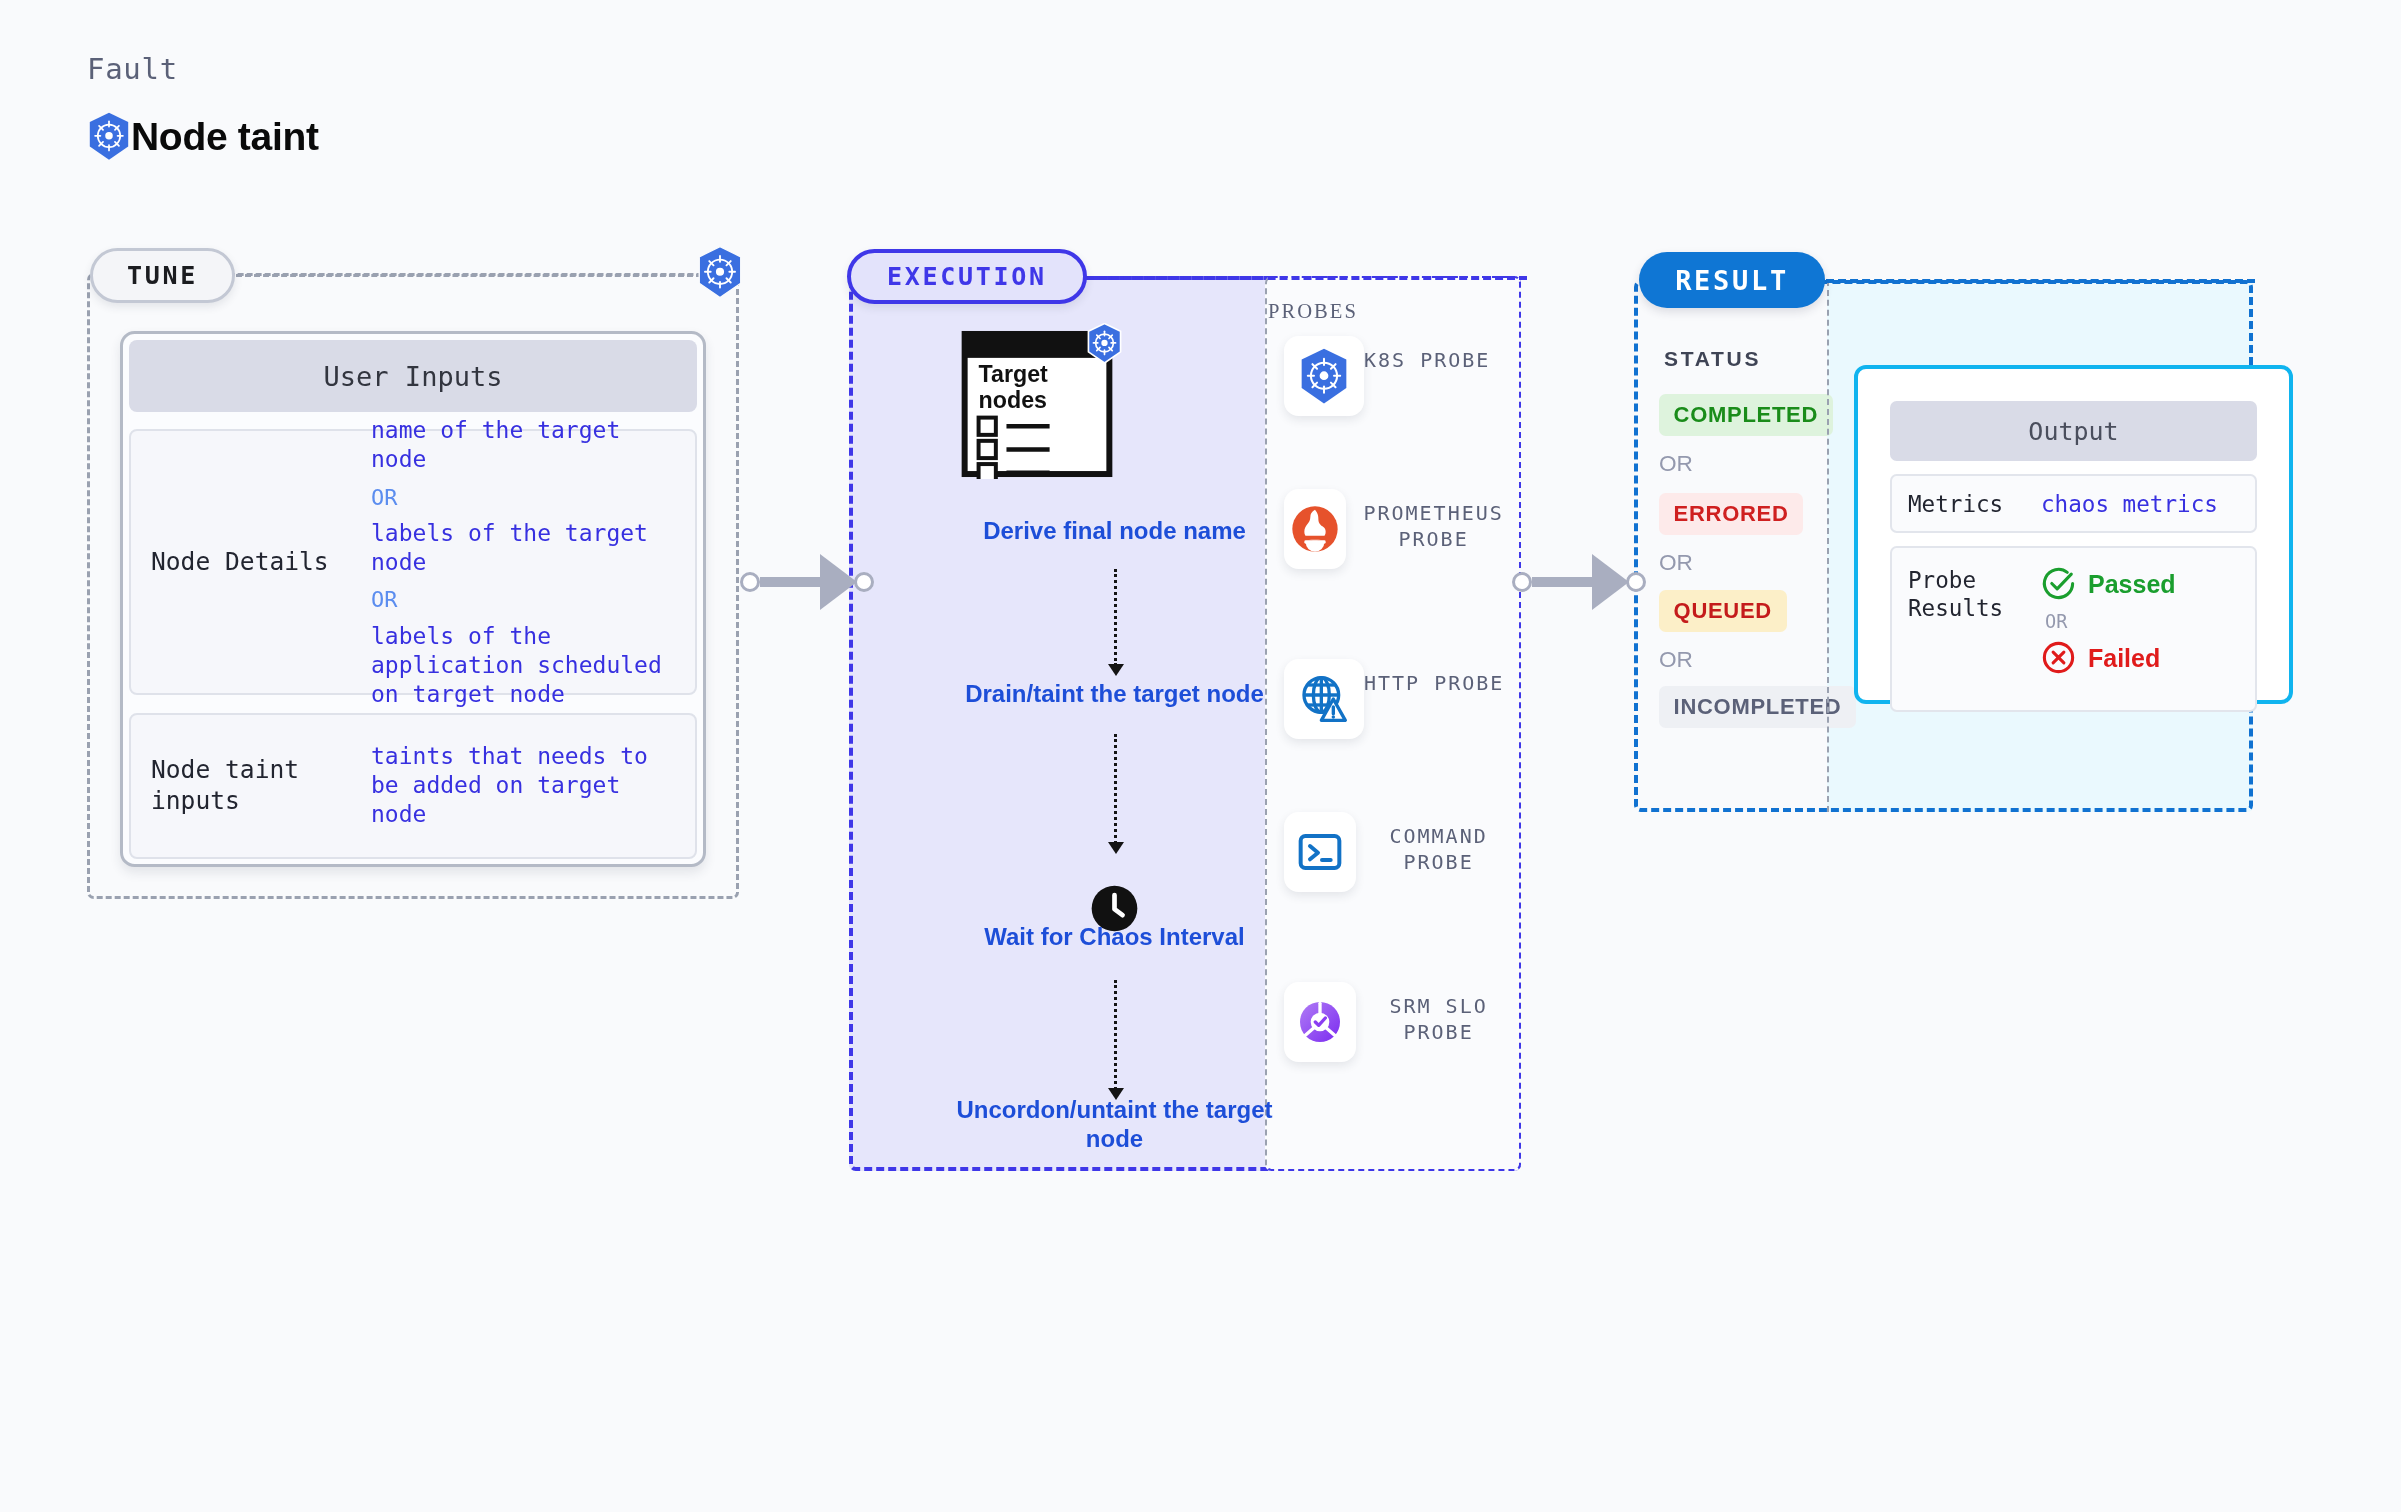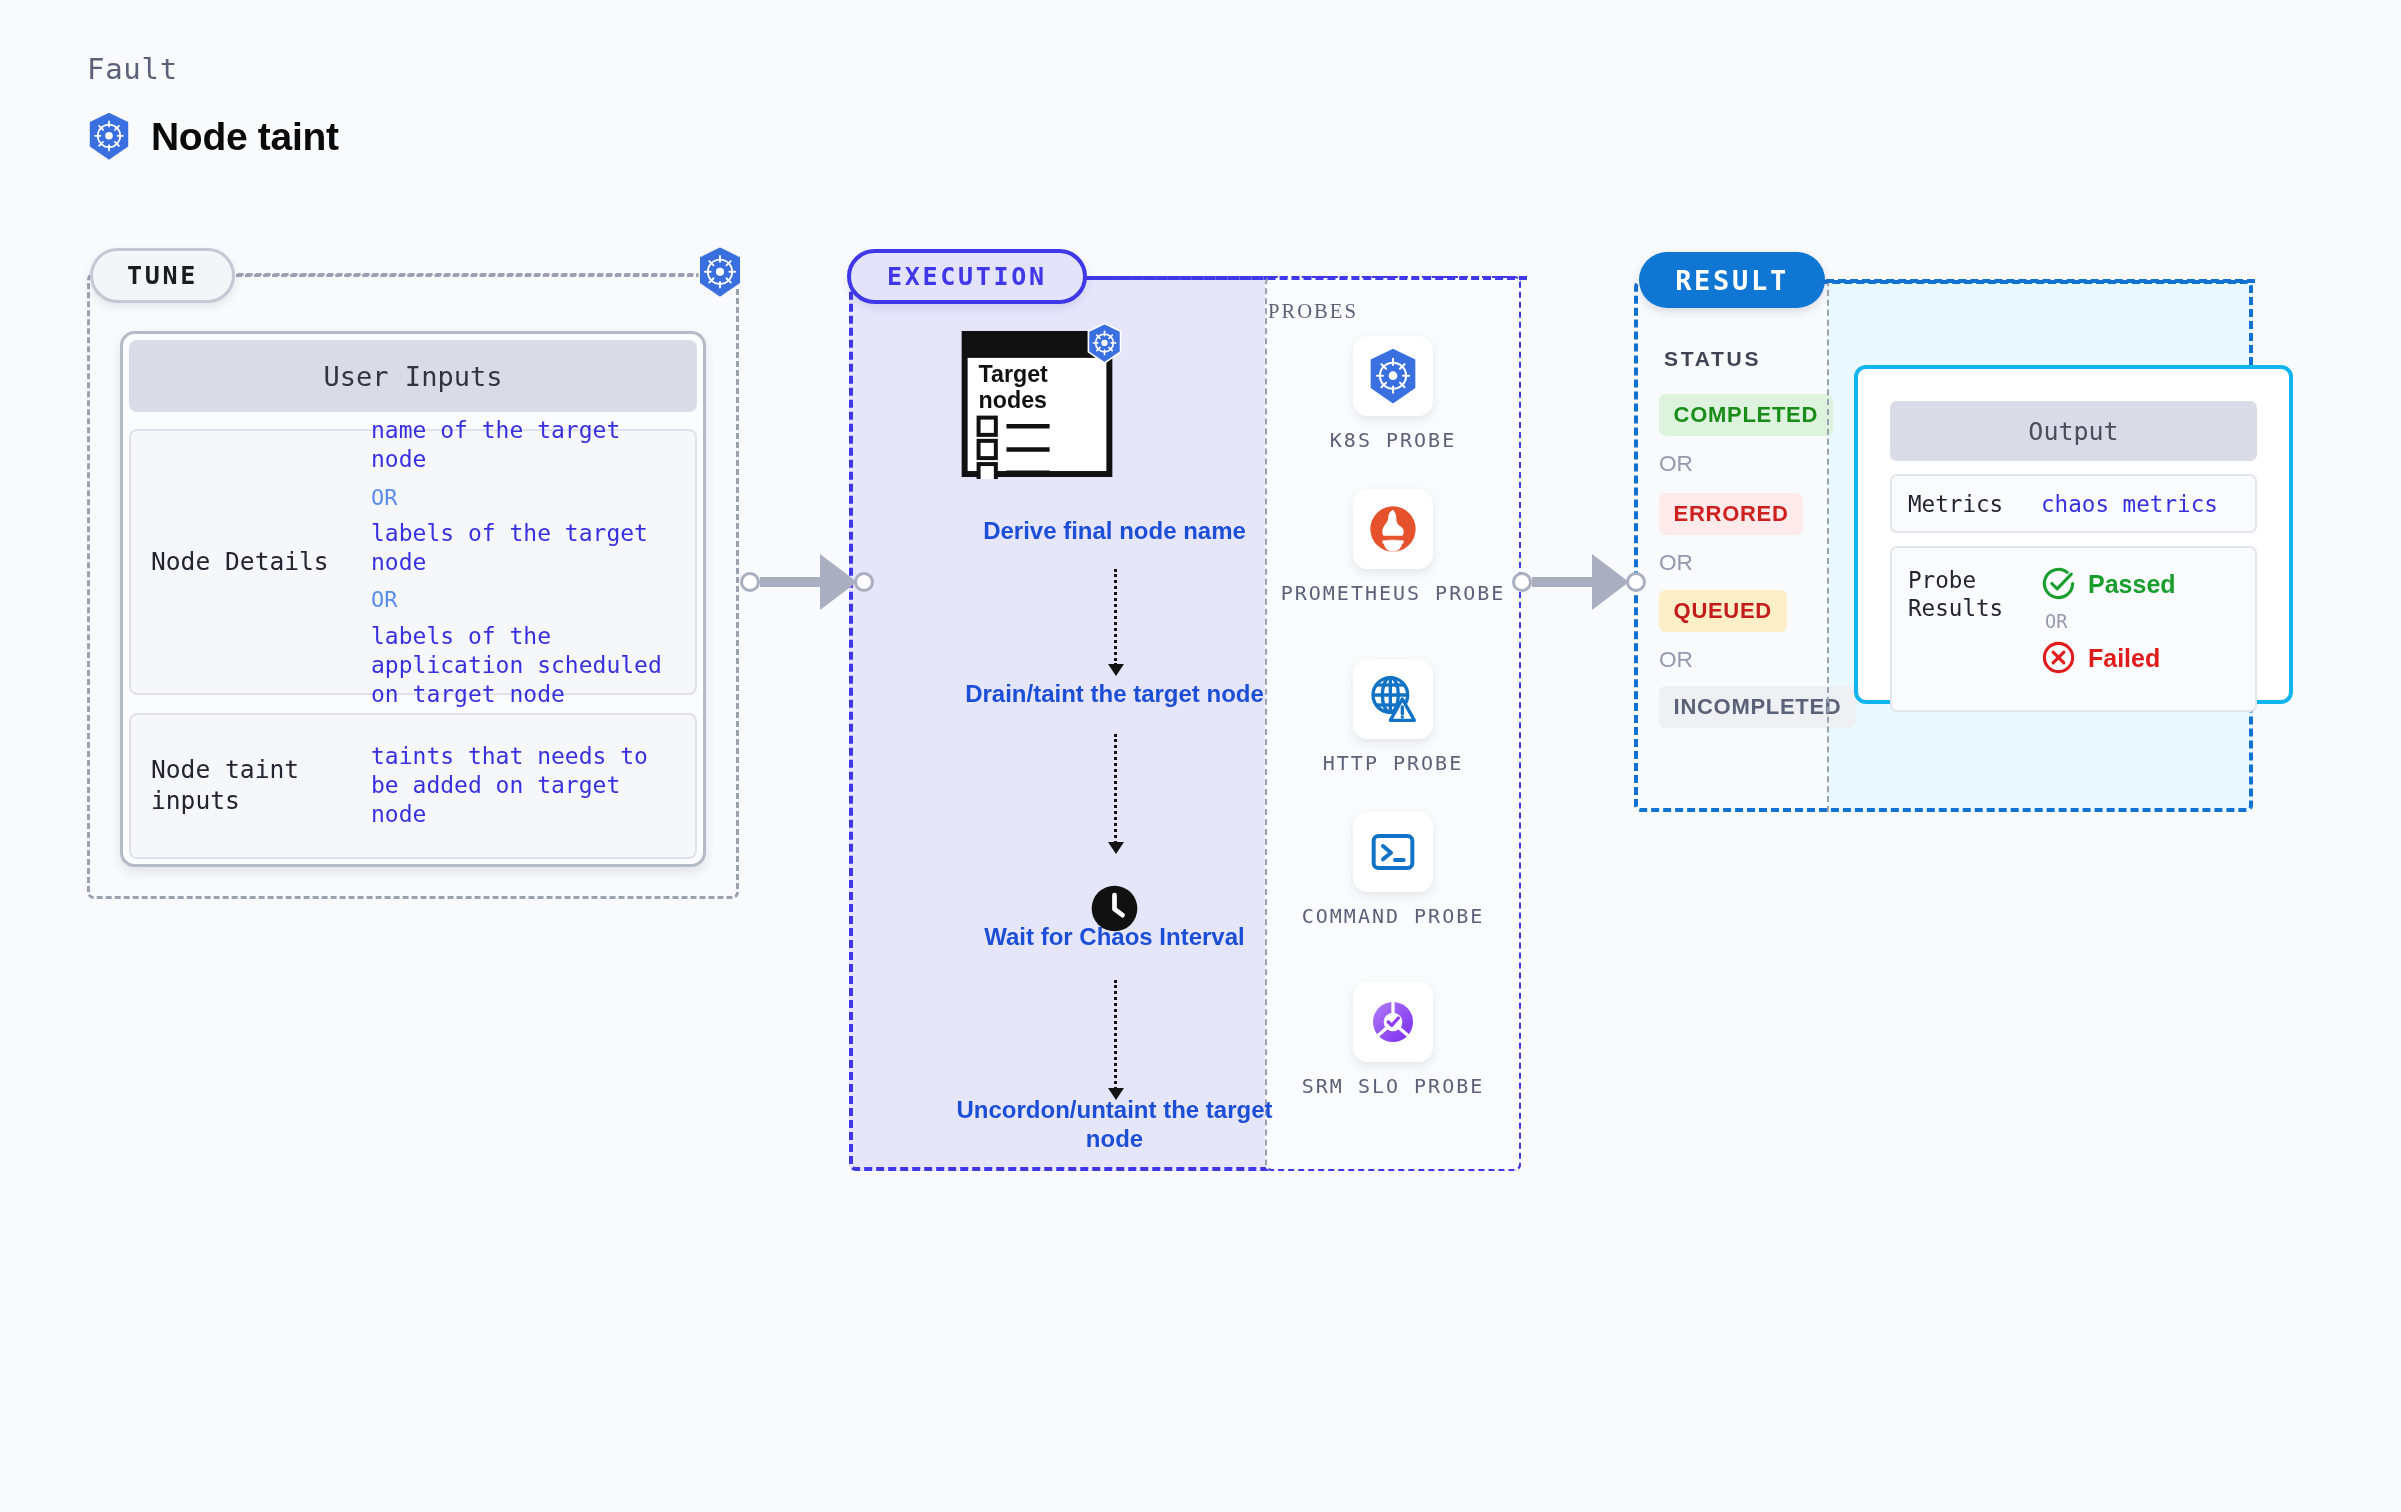--- a/index.html
+++ b/index.html
@@ -12,21 +12,21 @@
   .stage { position: relative; width: 2401px; height: 1512px; }
 
   
   .fault-label {
     position: absolute; left: 87px; top: 52px;
     font-family: "DejaVu Sans Mono", monospace;
     font-size: 29px; color: #5b6178; letter-spacing: 0.7px;
   }
   .fault-title-row {
     position: absolute; left: 87px; top: 112px;
-    display: flex; align-items: center; gap: 20px;
+    display: flex; align-items: center; 
   }
   .fault-title {
     font-size: 39px; font-weight: 700; color: #0a0a0a; letter-spacing: -0.3px;
   }
 
   
   .k8s { display: block; }
 
   
   .panel { position: absolute; }
@@ -123,21 +123,21 @@
     border-top: 4px dashed #3f37e8; z-index: 5;
   }
 
   .probes-title {
     position: absolute; left: 1268px; top: 300px;
     font-family: Liberation Serif, serif;
     font-size: 20.6px; color: #5b6178; letter-spacing: 2px;
   }
   .probe-item {
     position: absolute; width: 256px;
-    display: flex; flex-direction: column; align-items: center;
+    display: flex; flex-direction: row; align-items: flex-start; padding-left: 19px;
   }
   .probe-tile {
     width: 80px; height: 80px; background: #fff; border-radius: 14.6px;
     box-shadow: 0 4px 9.3px rgba(40,45,70,.10);
     display: flex; align-items: center; justify-content: center;
   }
   .probe-label {
     margin-top: 12px; text-align: center;
     font-family: "DejaVu Sans Mono", monospace;
     font-size: 20px; color: #5b6178; letter-spacing: 2px; line-height: 1.28;

